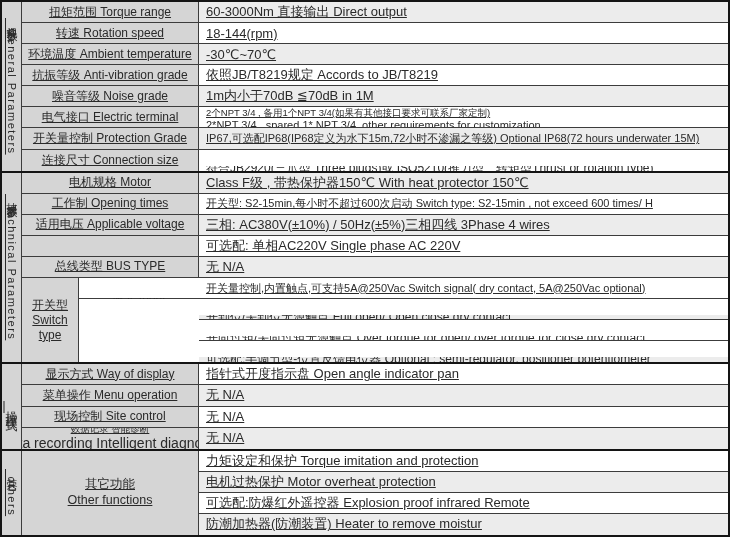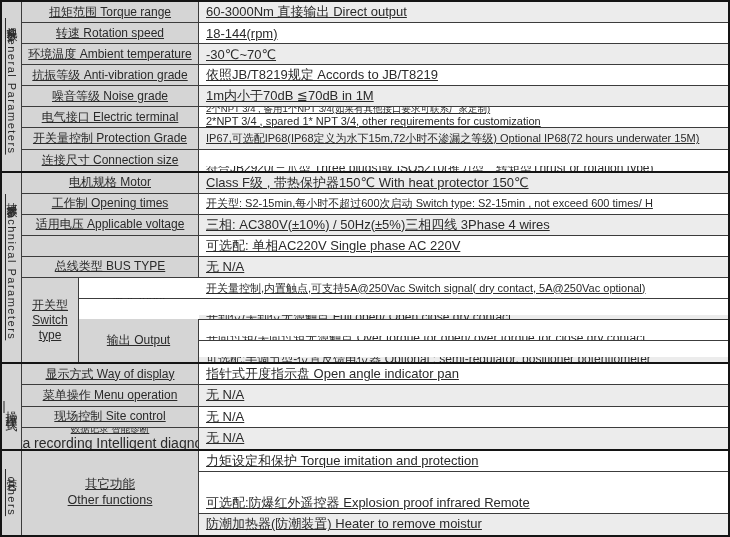--- a/index.html
+++ b/index.html
@@ -39,21 +39,21 @@
   .sub1{grid-column:2;background:#d5d5d5;font-size:12px;text-align:center;}
   .sub2{grid-column:3;background:#d5d5d5;font-size:12px;text-align:center;margin-top:20px;}
   .value{
     grid-column:4;border-right:none;
     justify-content:flex-start;padding-left:7px;
     font-size:13px;white-space:nowrap;background:#fff;
   }
   .gray{background:#ececec;}
   .fs12{font-size:12px;margin-top:16px;}
   .fs11{font-size:11px;text-align:right;}
-  .stack{flex-direction:column;justify-content:flex-end;align-items:flex-start;line-height:1.18;}
+  .stack{flex-direction:column;justify-content:space-between;align-items:flex-start;line-height:1.18;}
   .stack-c{flex-direction:column;justify-content:center;align-items:center;line-height:1.25;}
   .tiny1{font-size:9.5px;}
   .tiny2{font-size:11px;}
   .lbl-sm1{font-size:9.5px;}
   .lbl-sm2{font-size:14px;}
 </style>
 </head>
 <body>
 
 <div class="spec-table">
@@ -112,21 +112,20 @@
     <div class="cell value gray" style="grid-row:5">无 N/A</div>
 
     <div class="cell sub1 nb stack-c" style="grid-row:6/10">
       <span>开关型</span>
       <span>Switch</span>
       <span>type</span>
     </div>
     <div class="cell sub2" style="grid-row:6">输入 Input</div>
     <div class="cell value fs11" style="grid-row:6">开关量控制,内置触点,可支持5A@250Vac Switch signal( dry contact, 5A@250Vac optional)</div>
 
-    <div class="cell sub2 nb" style="grid-row:7/10">输出 Output</div>
     <div class="cell value gray fs12" style="grid-row:7">开到位/关到位无源触点 Full open/ Open close dry contact</div>
     <div class="cell value fs12" style="grid-row:8">开向过矩/关向过矩无源触点 Over torque for open/ over torque for close dry contact</div>
     <div class="cell value gray nb fs12" style="grid-row:9">可选配:半调节型-位置反馈电位器 Optional : semi-regulator, positioner potentiometer</div>
   </div>
 
   <div class="section s3">
     <div class="cell cat nb">
       <span class="vtext big">操控模式</span>
     </div>
 
@@ -150,17 +149,18 @@
     <div class="cell cat nb">
       <span class="vtext">其它 others</span>
     </div>
 
     <div class="cell label nb stack-c" style="grid-row:1/-1;font-size:12.5px">
       <span>其它功能</span>
       <span>Other functions</span>
     </div>
 
     <div class="cell value" style="grid-row:1">力矩设定和保护 Torque imitation and protection</div>
+    <div class="cell value gray" style="grid-row:2">电机过热保护 Motor overheat protection</div>
     <div class="cell value" style="grid-row:3">可选配:防爆红外遥控器 Explosion proof infrared Remote</div>
     <div class="cell value gray nb" style="grid-row:4">防潮加热器(防潮装置) Heater to remove moistur</div>
   </div>
 
 </div>
 
 </body></html>

